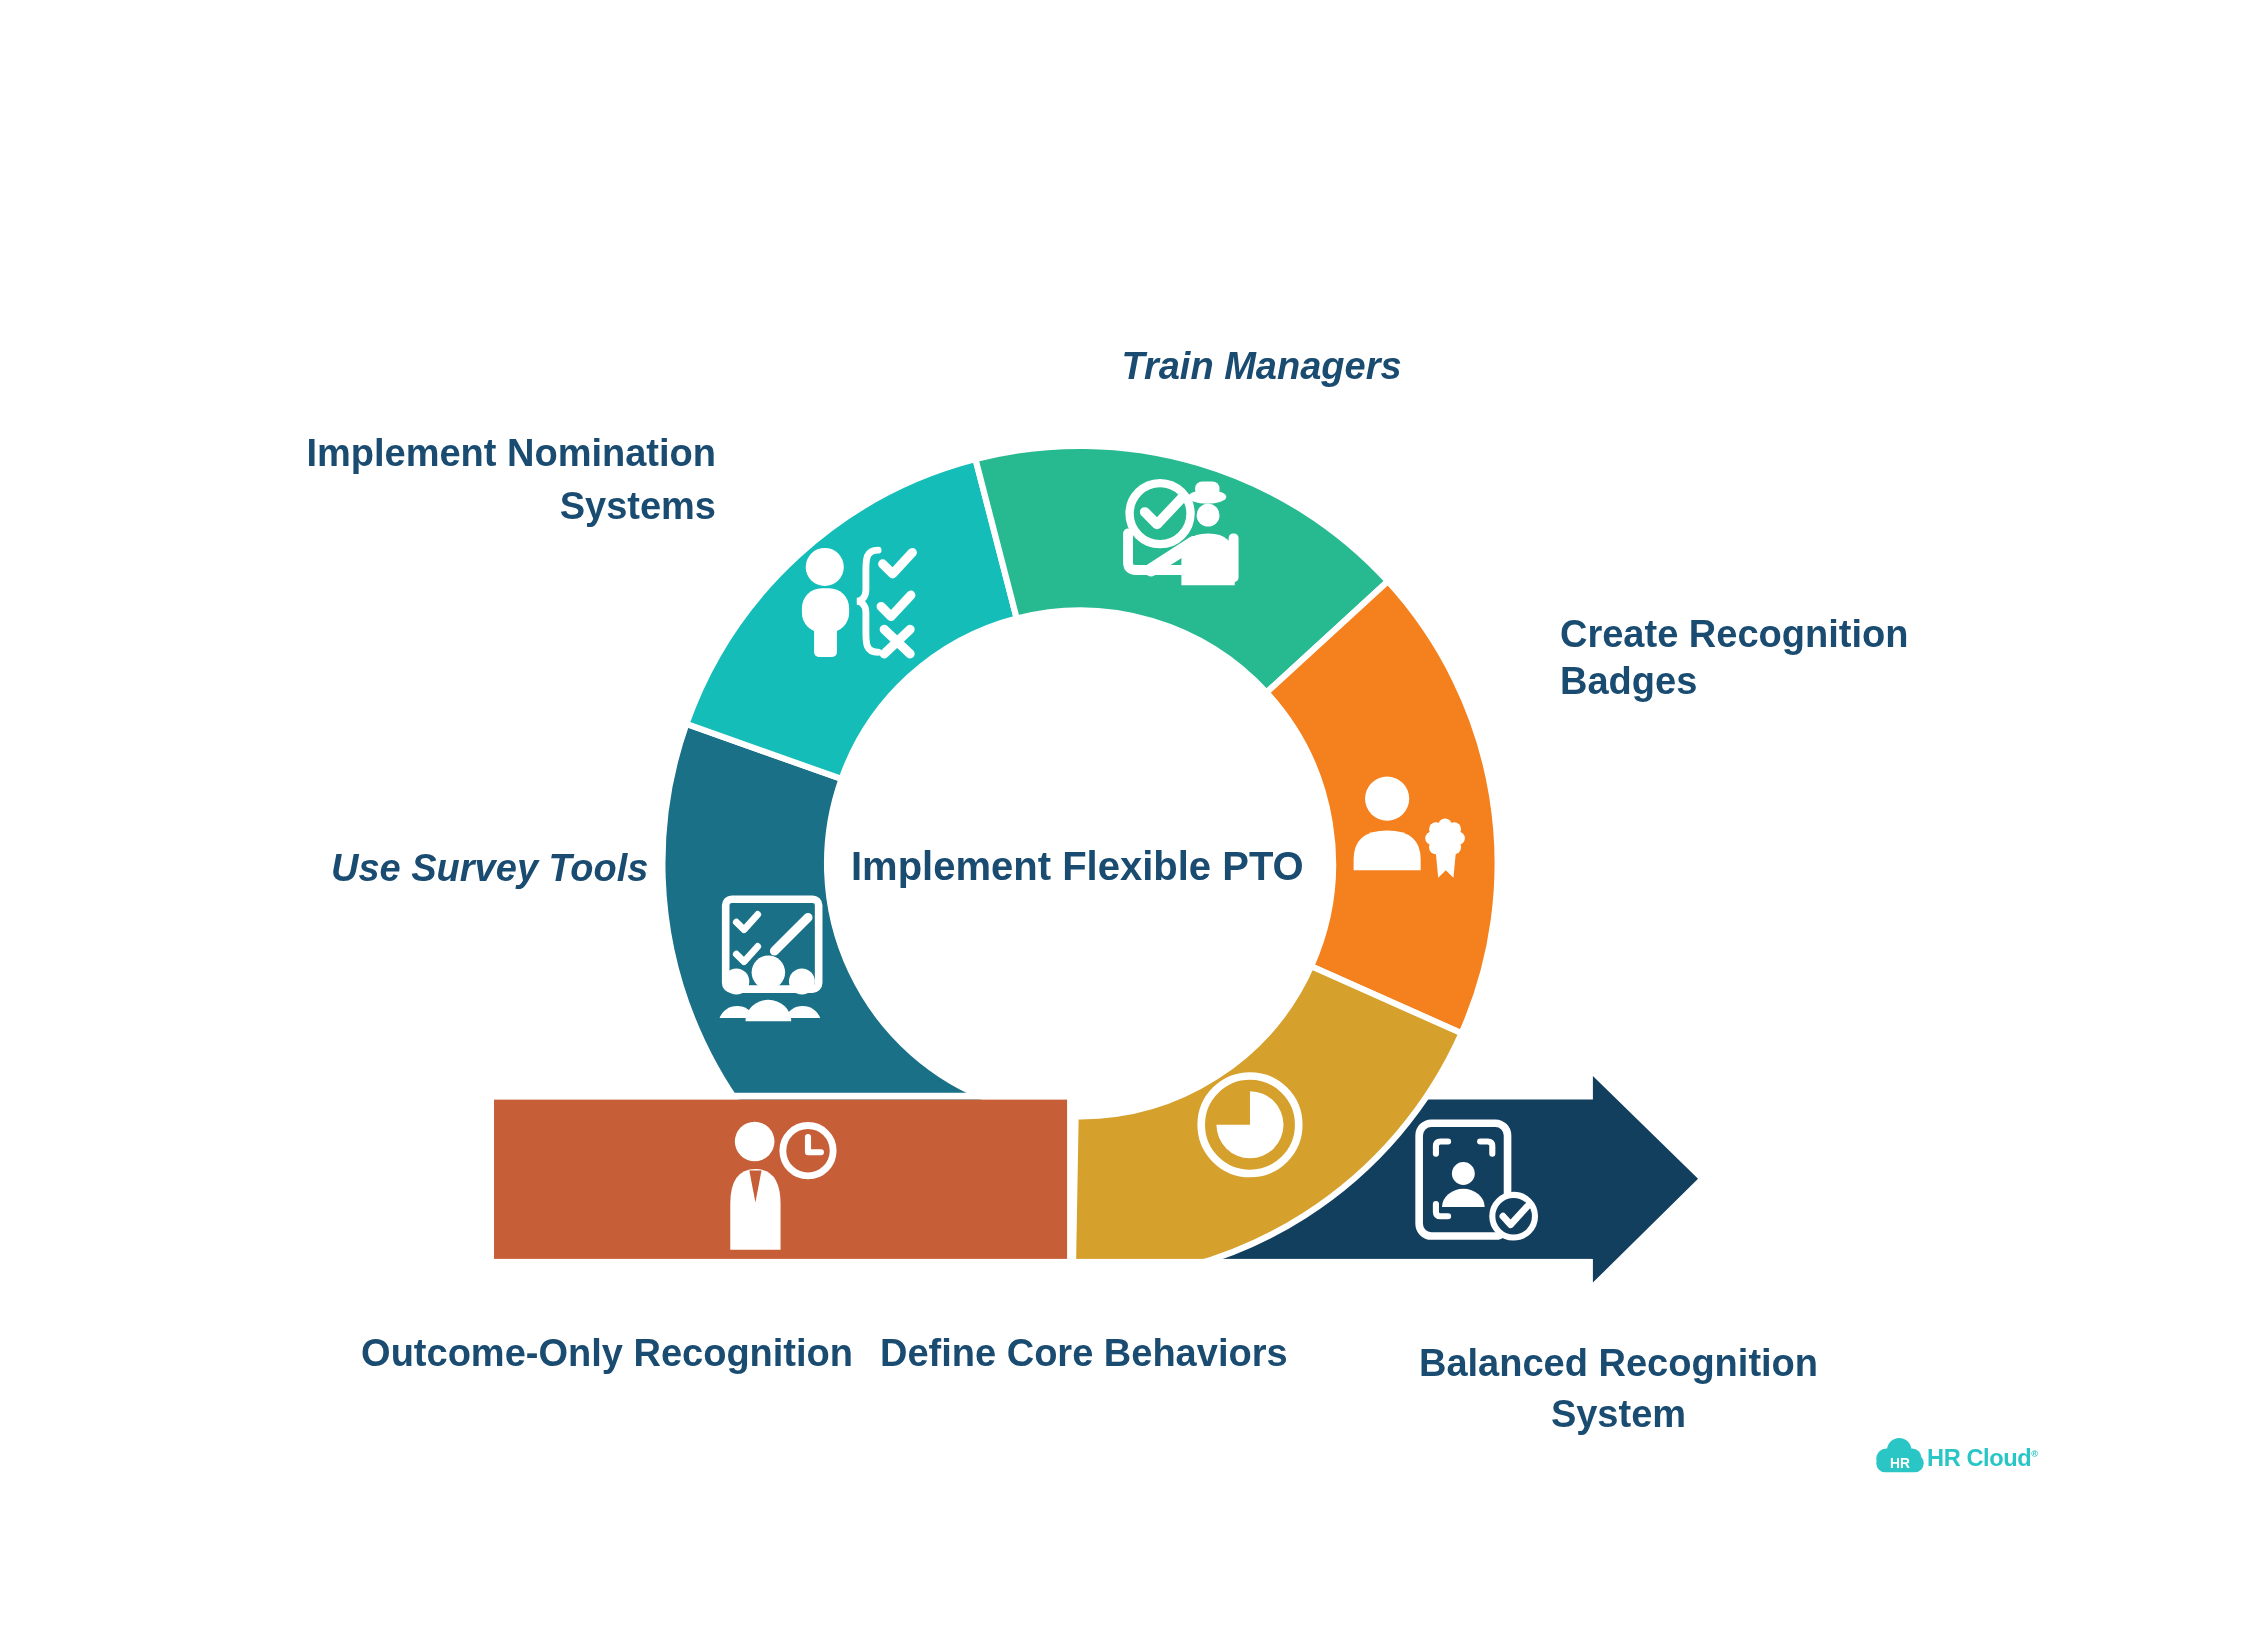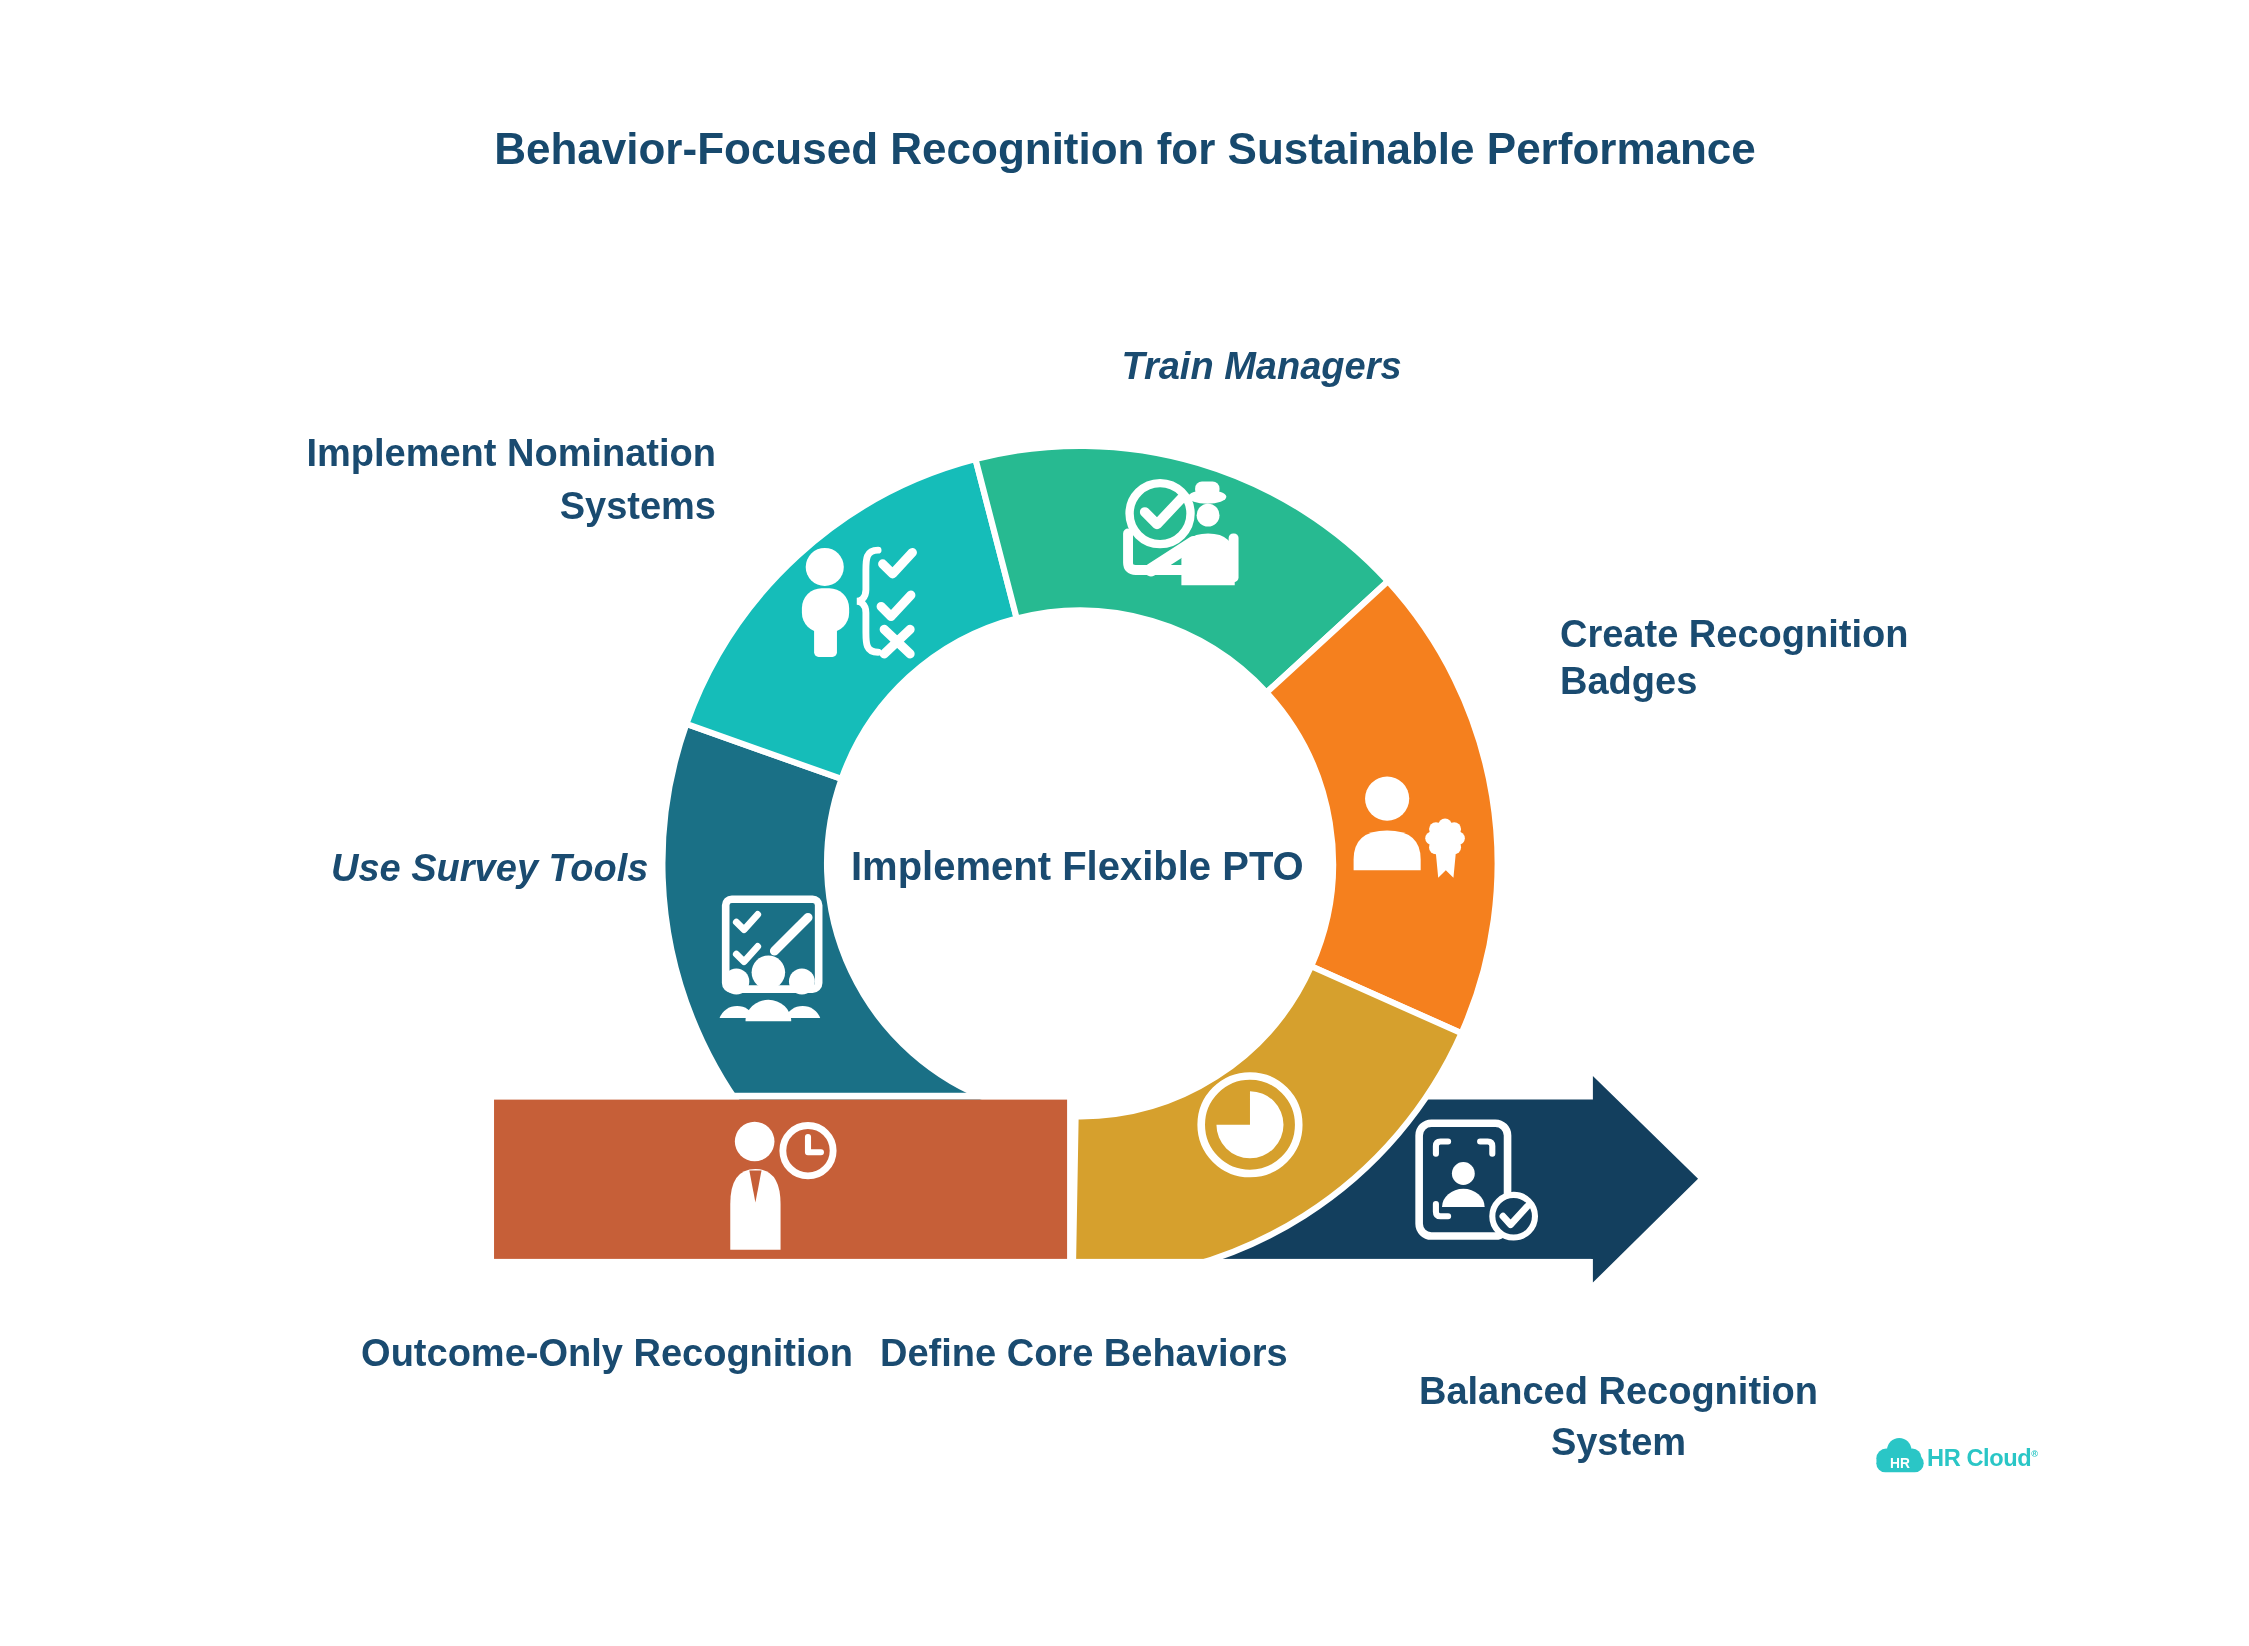--- a/index.html
+++ b/index.html
@@ -10,21 +10,21 @@
   .lbl{position:absolute;font-weight:bold;color:#1A4B70;line-height:1.32;font-size:38px;}
   .nowrap{white-space:nowrap;}
   .title{left:0;top:120px;width:2250px;text-align:center;font-size:44px;color:#17496D;}
   .lbl-train{left:1033px;top:341px;width:457px;text-align:center;font-style:italic;}
   .lbl-nomination{left:289px;top:427px;width:427px;text-align:right;line-height:1.4;}
   .lbl-survey{left:331px;top:843px;width:534px;text-align:left;font-style:italic;}
   .lbl-badges{left:1543px;top:611px;width:396px;text-align:left;line-height:1.24;margin-left:17px;}
   .lbl-center{left:851px;top:840px;width:457px;text-align:left;font-size:40px;}
   .lbl-outcome{left:319px;top:1328px;width:534px;text-align:right;}
   .lbl-define{left:880px;top:1328px;width:457px;text-align:left;}
-  .lbl-balanced{left:1405px;top:1338px;width:427px;text-align:center;line-height:1.34;margin-top:28px;}
+  .lbl-balanced{left:1405px;top:1338px;width:427px;text-align:center;line-height:1.34;}
   .logo{position:absolute;left:1874px;top:1437px;display:flex;gap:1px;}
   .logo .wordmark{font-weight:bold;font-size:23.6px;color:#2AC6C6;letter-spacing:-0.4px;margin-top:8px;}
   .logo .reg{font-size:9.1px;vertical-align:super;}
 </style>
 </head>
 <body>
 
 <div id="canvas">
 
   <svg id="shapes" viewBox="0 0 2952 2160">
@@ -110,21 +110,20 @@
     <g fill="#FFFFFF">
       <rect x="1862" y="1474" width="116" height="148" rx="16" fill="none" stroke="#FFFFFF" stroke-width="10"></rect>
       <path d="M1884,1514 v-10 q0,-6 6,-6 h10 M1942,1498 h10 q6,0 6,6 v10 M1884,1580 v10 q0,6 6,6 h10" fill="none" stroke="#FFFFFF" stroke-width="8" stroke-linecap="round"></path>
       <circle cx="1920" cy="1540" r="15"></circle>
       <path d="M1892,1584 a28,24 0 0 1 56,0 z"></path>
       <circle cx="1986" cy="1596" r="28" stroke="#FFFFFF" stroke-width="8" fill="#133F5E"></circle>
       <path d="M1972,1596 l10,11 l22,-24" fill="none" stroke="#FFFFFF" stroke-width="9" stroke-linecap="round" stroke-linejoin="round"></path>
     </g>
   </svg>
 
-  <div class="lbl title">Behavior-Focused Recognition for Sustainable Performance</div>
 
   <div class="lbl lbl-train nowrap">Train Managers</div>
   <div class="lbl lbl-nomination">Implement Nomination Systems</div>
   <div class="lbl lbl-survey nowrap">Use Survey Tools</div>
   <div class="lbl lbl-badges">Create Recognition Badges</div>
   <div class="lbl lbl-center nowrap">Implement Flexible PTO</div>
   <div class="lbl lbl-outcome nowrap">Outcome-Only Recognition</div>
   <div class="lbl lbl-define nowrap">Define Core Behaviors</div>
   <div class="lbl lbl-balanced">Balanced Recognition System</div>
 

